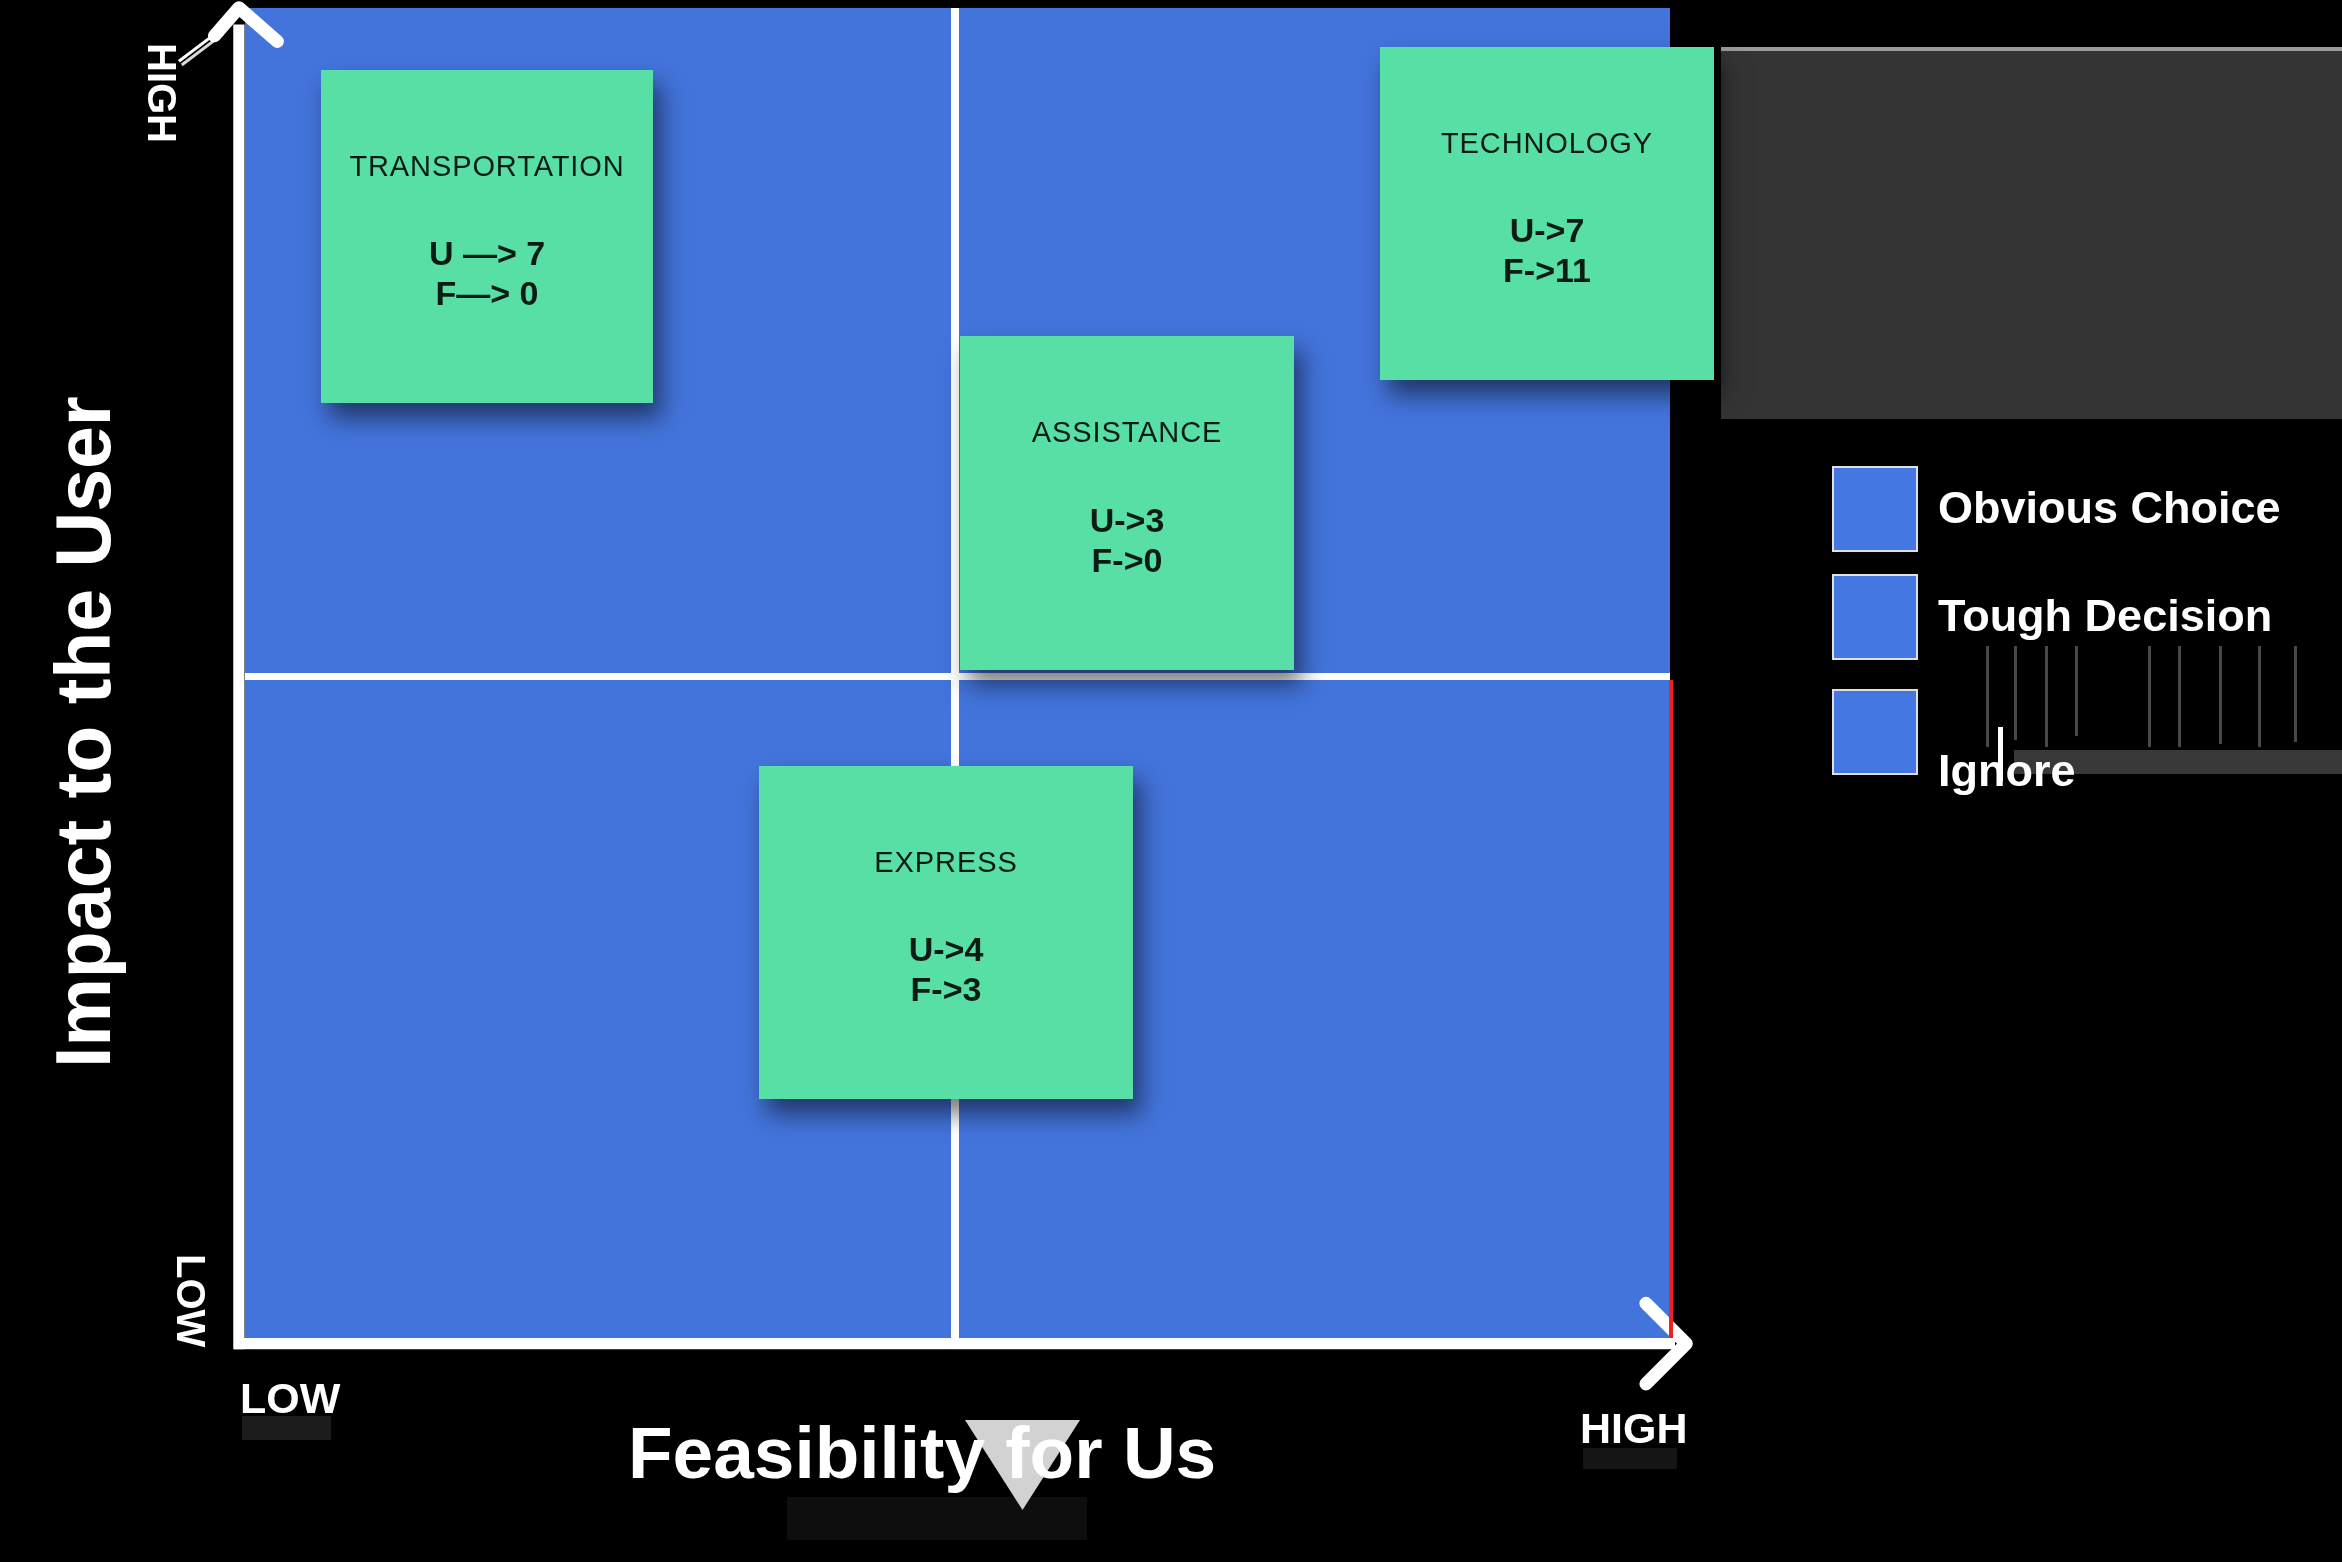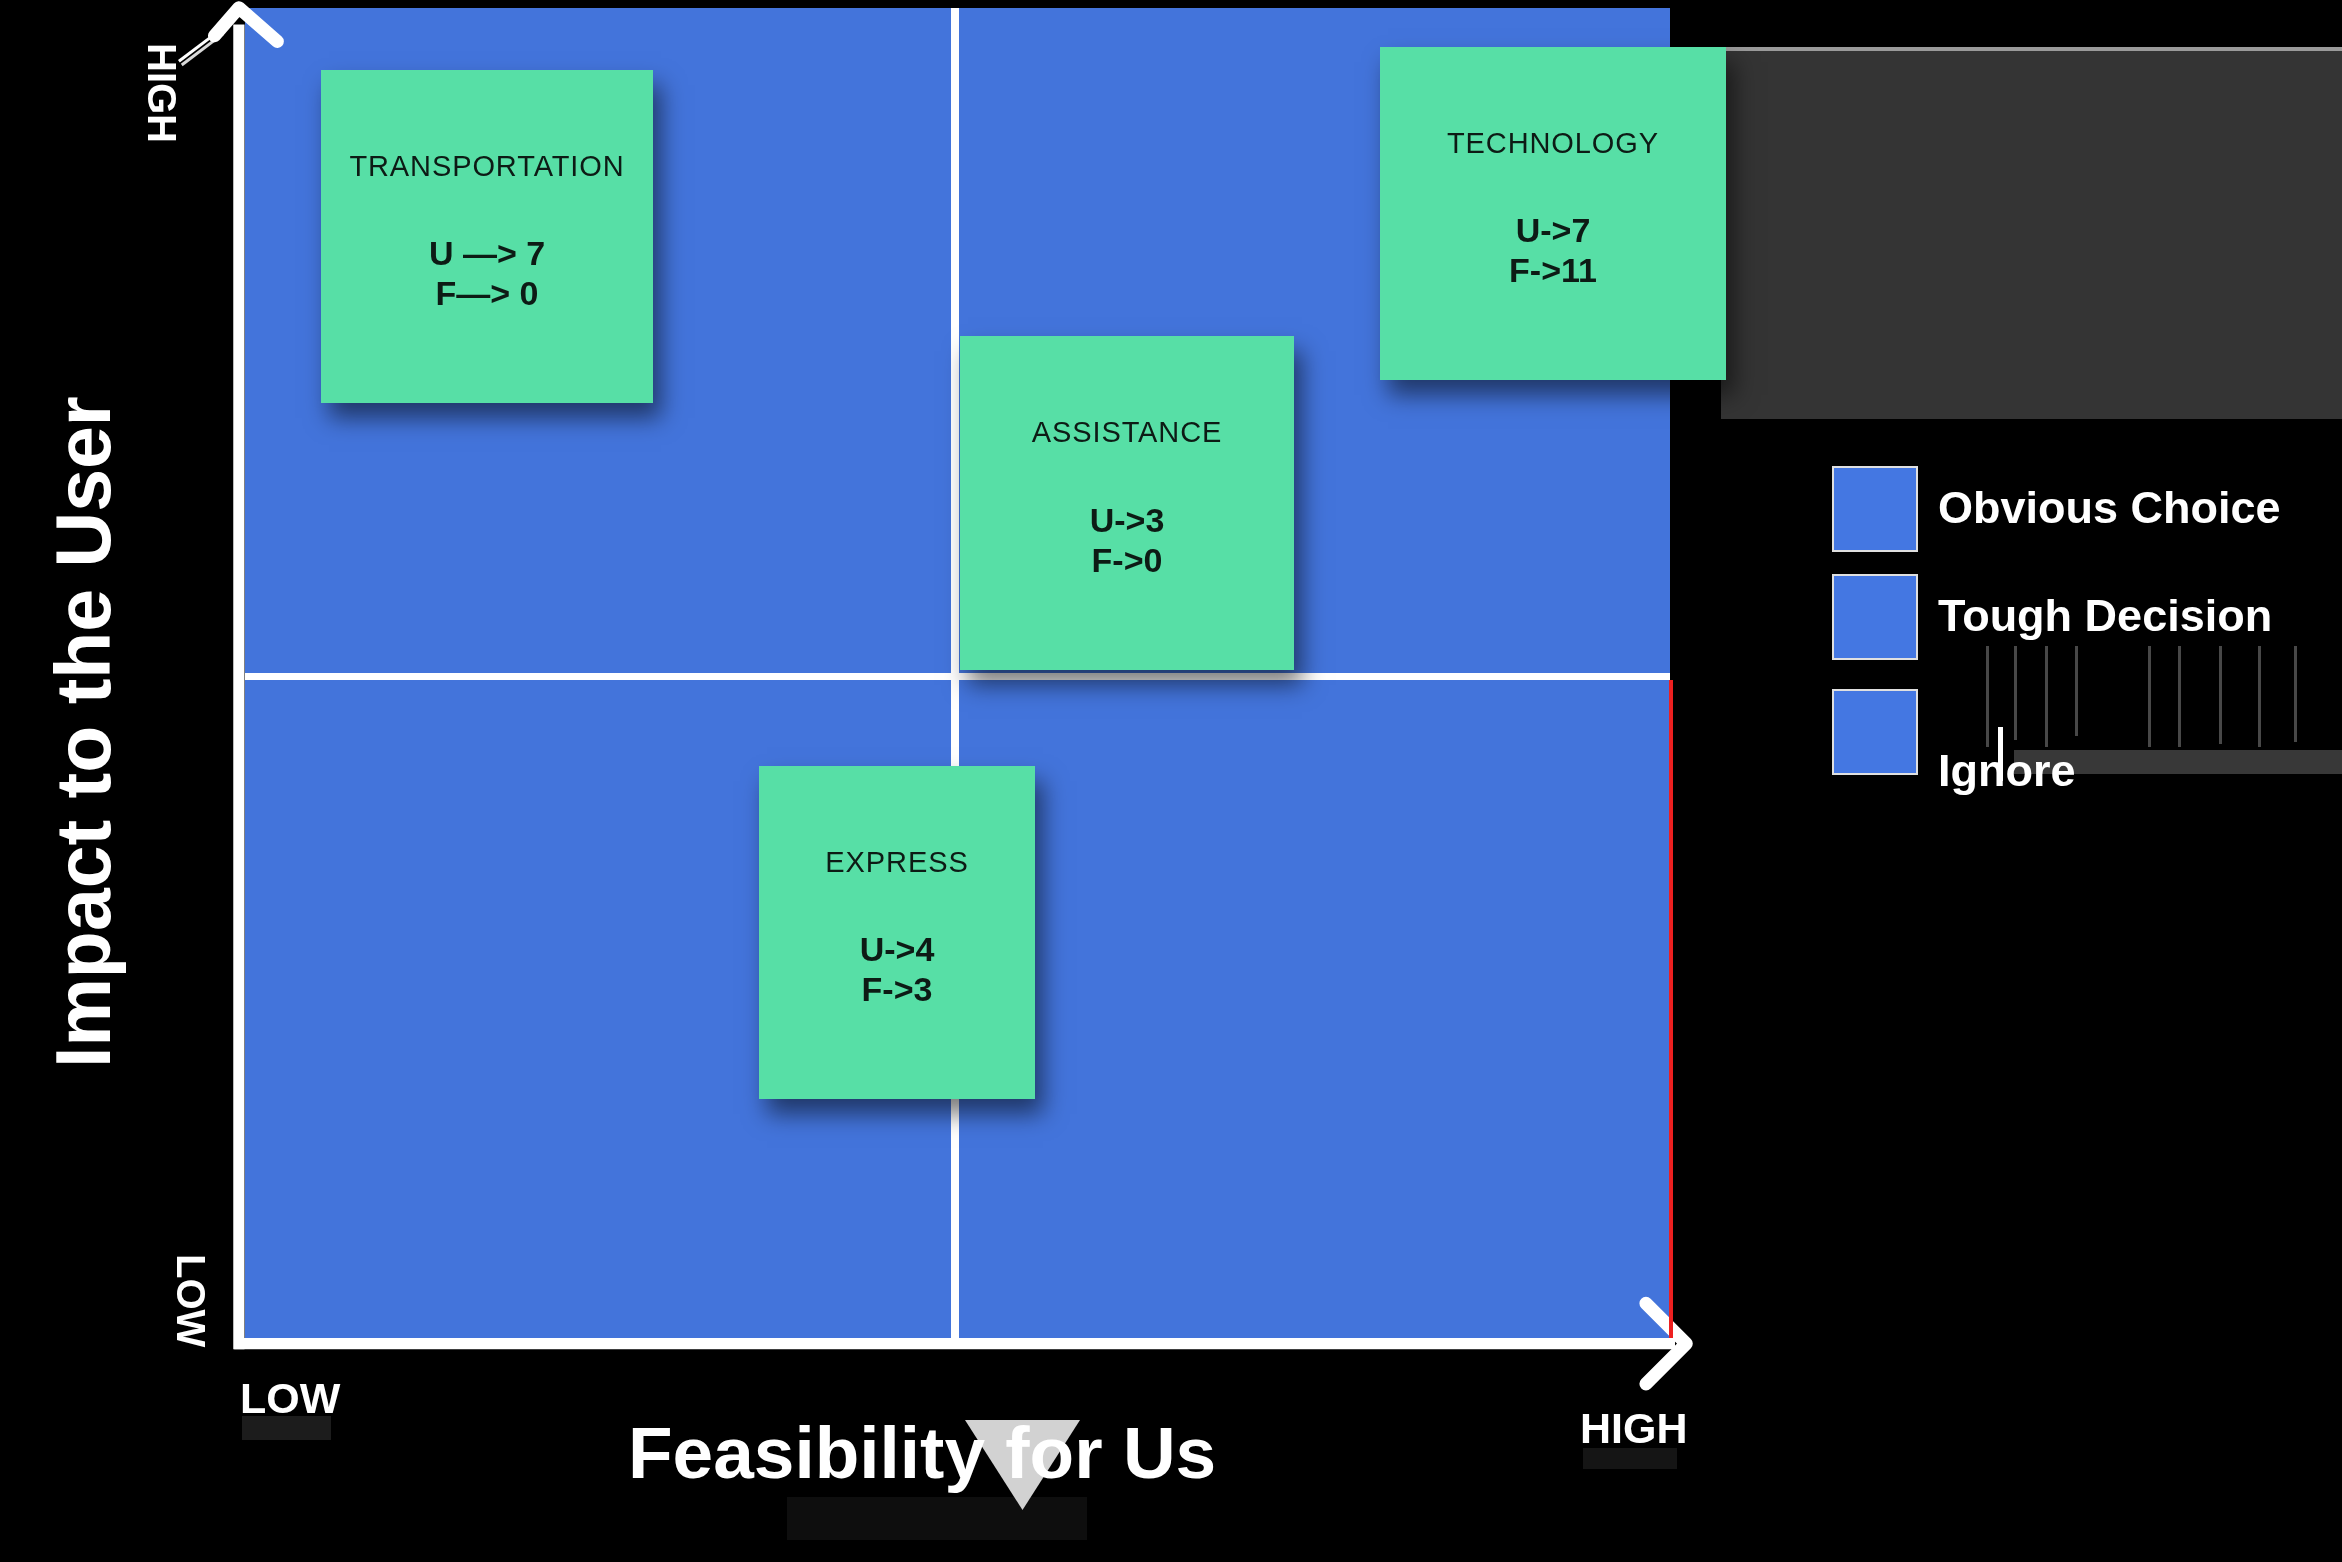--- a/index.html
+++ b/index.html
@@ -41,23 +41,23 @@
   .x-title{left:628px;top:1411px;font-size:73px;z-index:4;}
 
   
   .sticky{position:absolute;background:var(--green);z-index:5;
           box-shadow:7.5px 15px 22.5px rgba(0,0,0,0.52);}
   .sticky-title{position:absolute;top:24%;left:0;width:100%;text-align:center;
                 color:var(--ink);font-size:29px;font-weight:400;letter-spacing:0.9px;}
   .sticky-values{position:absolute;top:49%;left:0;width:100%;text-align:center;
                  color:var(--ink);font-size:34px;font-weight:700;line-height:1.18;}
   .sticky-transportation{left:321px;top:47px;width:332px;height:333px;margin-top:23px;}
-  .sticky-technology{left:1380px;top:47px;width:334px;height:333px;padding-left:12px;}
+  .sticky-technology{left:1380px;top:47px;width:334px;height:333px;}
   .sticky-assistance{left:960px;top:336px;width:334px;height:334px;}
-  .sticky-express{left:759px;top:766px;width:276px;height:333px;}
+  .sticky-express{left:759px;top:766px;width:374px;height:333px;}
 
   
   .panel{position:absolute;left:1721px;top:47px;width:621px;height:372px;
          background:var(--panel);border-top:4.7px solid var(--panel-border);
          box-sizing:border-box;z-index:2;}
 
   
   .legend-swatch{position:absolute;left:1832px;width:86px;height:86px;
                  background:var(--legend-blue);border:2.8px solid var(--swatch-border);
                  box-sizing:border-box;z-index:3;}

